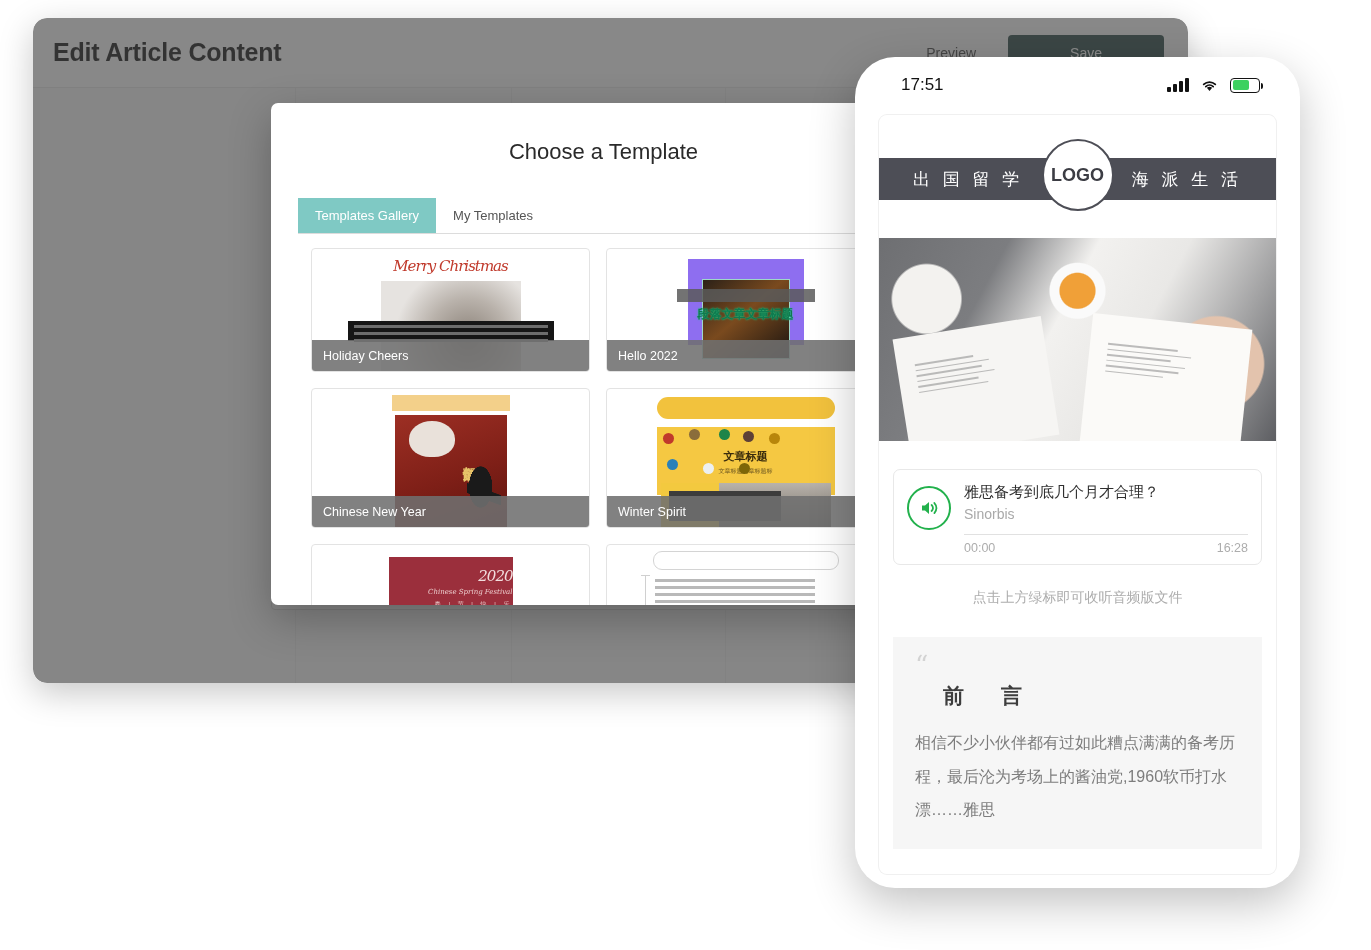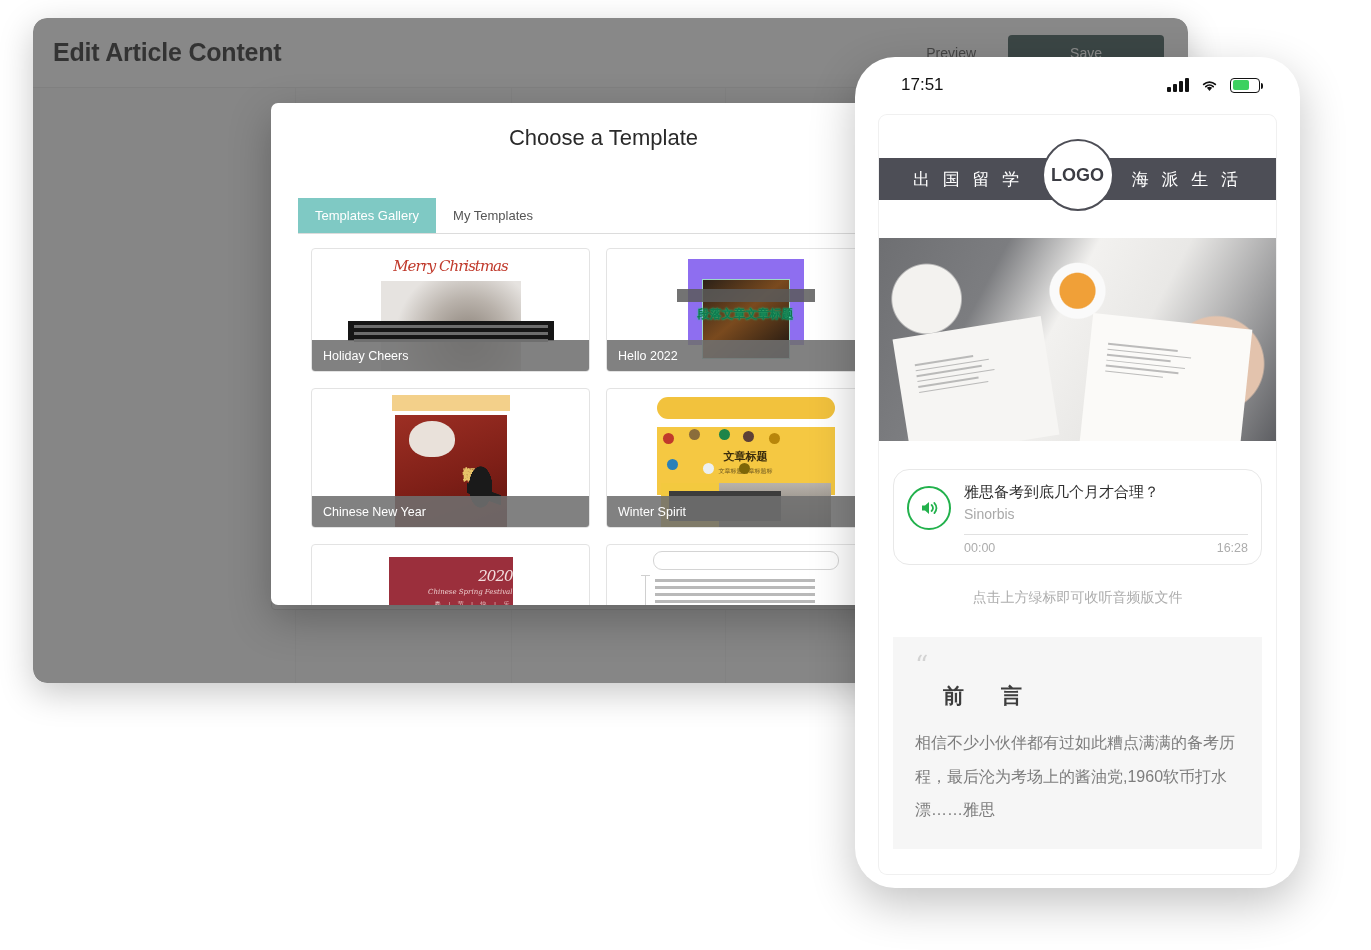--- a/index.html
+++ b/index.html
@@ -70,21 +70,21 @@
   .modal {
     position: absolute; left: 271px; top: 103px;
     width: 665px; height: 502px;
     background: #ffffff;
     border-radius: 7px;
     box-shadow: 0 14px 42px rgba(0,0,0,.26);
     overflow: hidden;
   }
   .modal-title {
     text-align: center; font-size: 22px; color: #2a2a2a;
-    padding-top: 22px; font-weight: normal;
+    padding-top: 36px; font-weight: normal;
   }
   .modal-tabs {
     position: absolute; left: 27px; top: 95px; right: 0;
     display: flex; align-items: center;
     border-bottom: 1px solid #dcdcdc;
   }
   .tab {
     font-size: 13px; padding: 10px 17px; cursor: pointer;
     color: #555; background: transparent;
   }
@@ -274,21 +274,21 @@
   }
   .hero .page-r {
     position:absolute; right: 30px; bottom: -10px; width: 160px; height: 130px;
     background:#fbfaf8; transform: rotate(6deg);
   }
   .hero .lines { position:absolute; left: 18px; top: 28px; right: 26px; }
   .hero .lines i { display:block; height:1.5px; background:#9a9a9a; margin-bottom:4px; opacity:.65; }
 
   .audio-card {
     margin: 28px 14px 0 14px;
-    border: 1px solid #e8e8e8; border-radius: 16px;
+    border: 1px solid #e8e8e8; border-radius: 7px;
     padding: 12px 13px 9px 13px;
     display: flex; gap: 13px; align-items: flex-start;
   }
   .speaker {
     flex: 0 0 auto; width: 44px; height: 44px; border-radius: 50%;
     border: 2px solid #22b14c;
     display:flex; align-items:center; justify-content:center;
     margin-top: 4px; cursor: pointer;
   }
   .audio-meta { flex: 1 1 auto; min-width: 0; }

